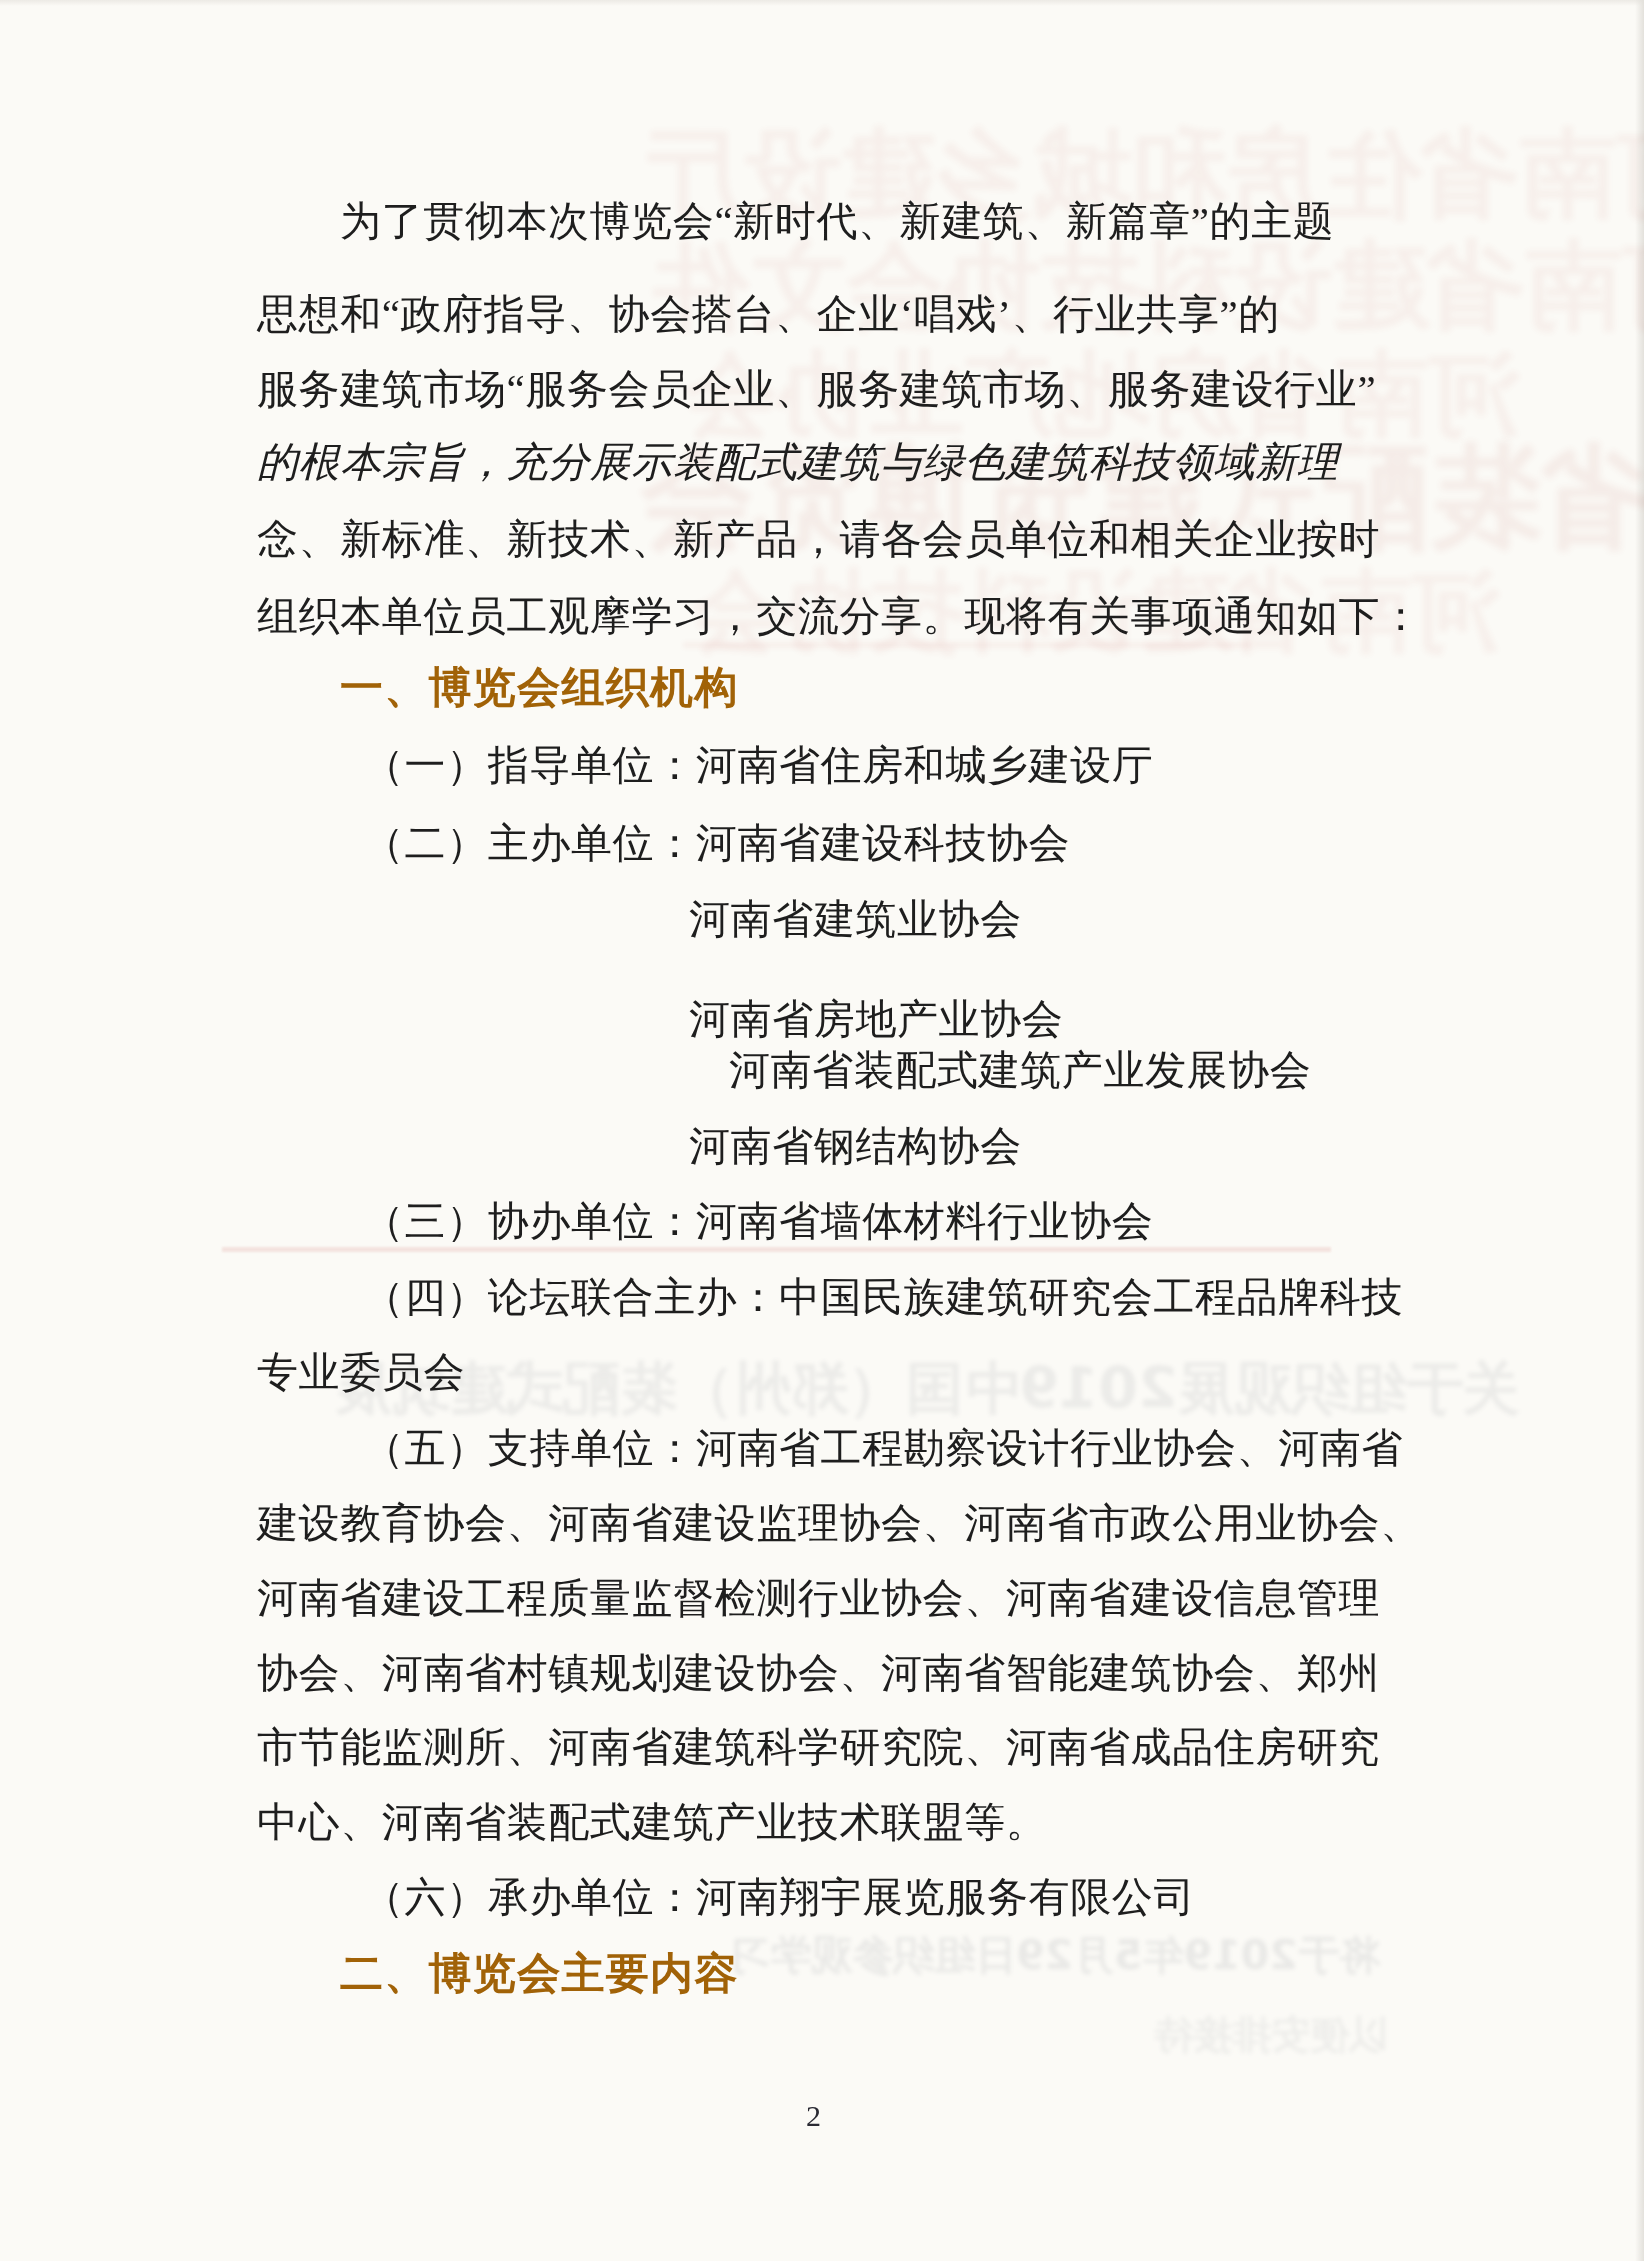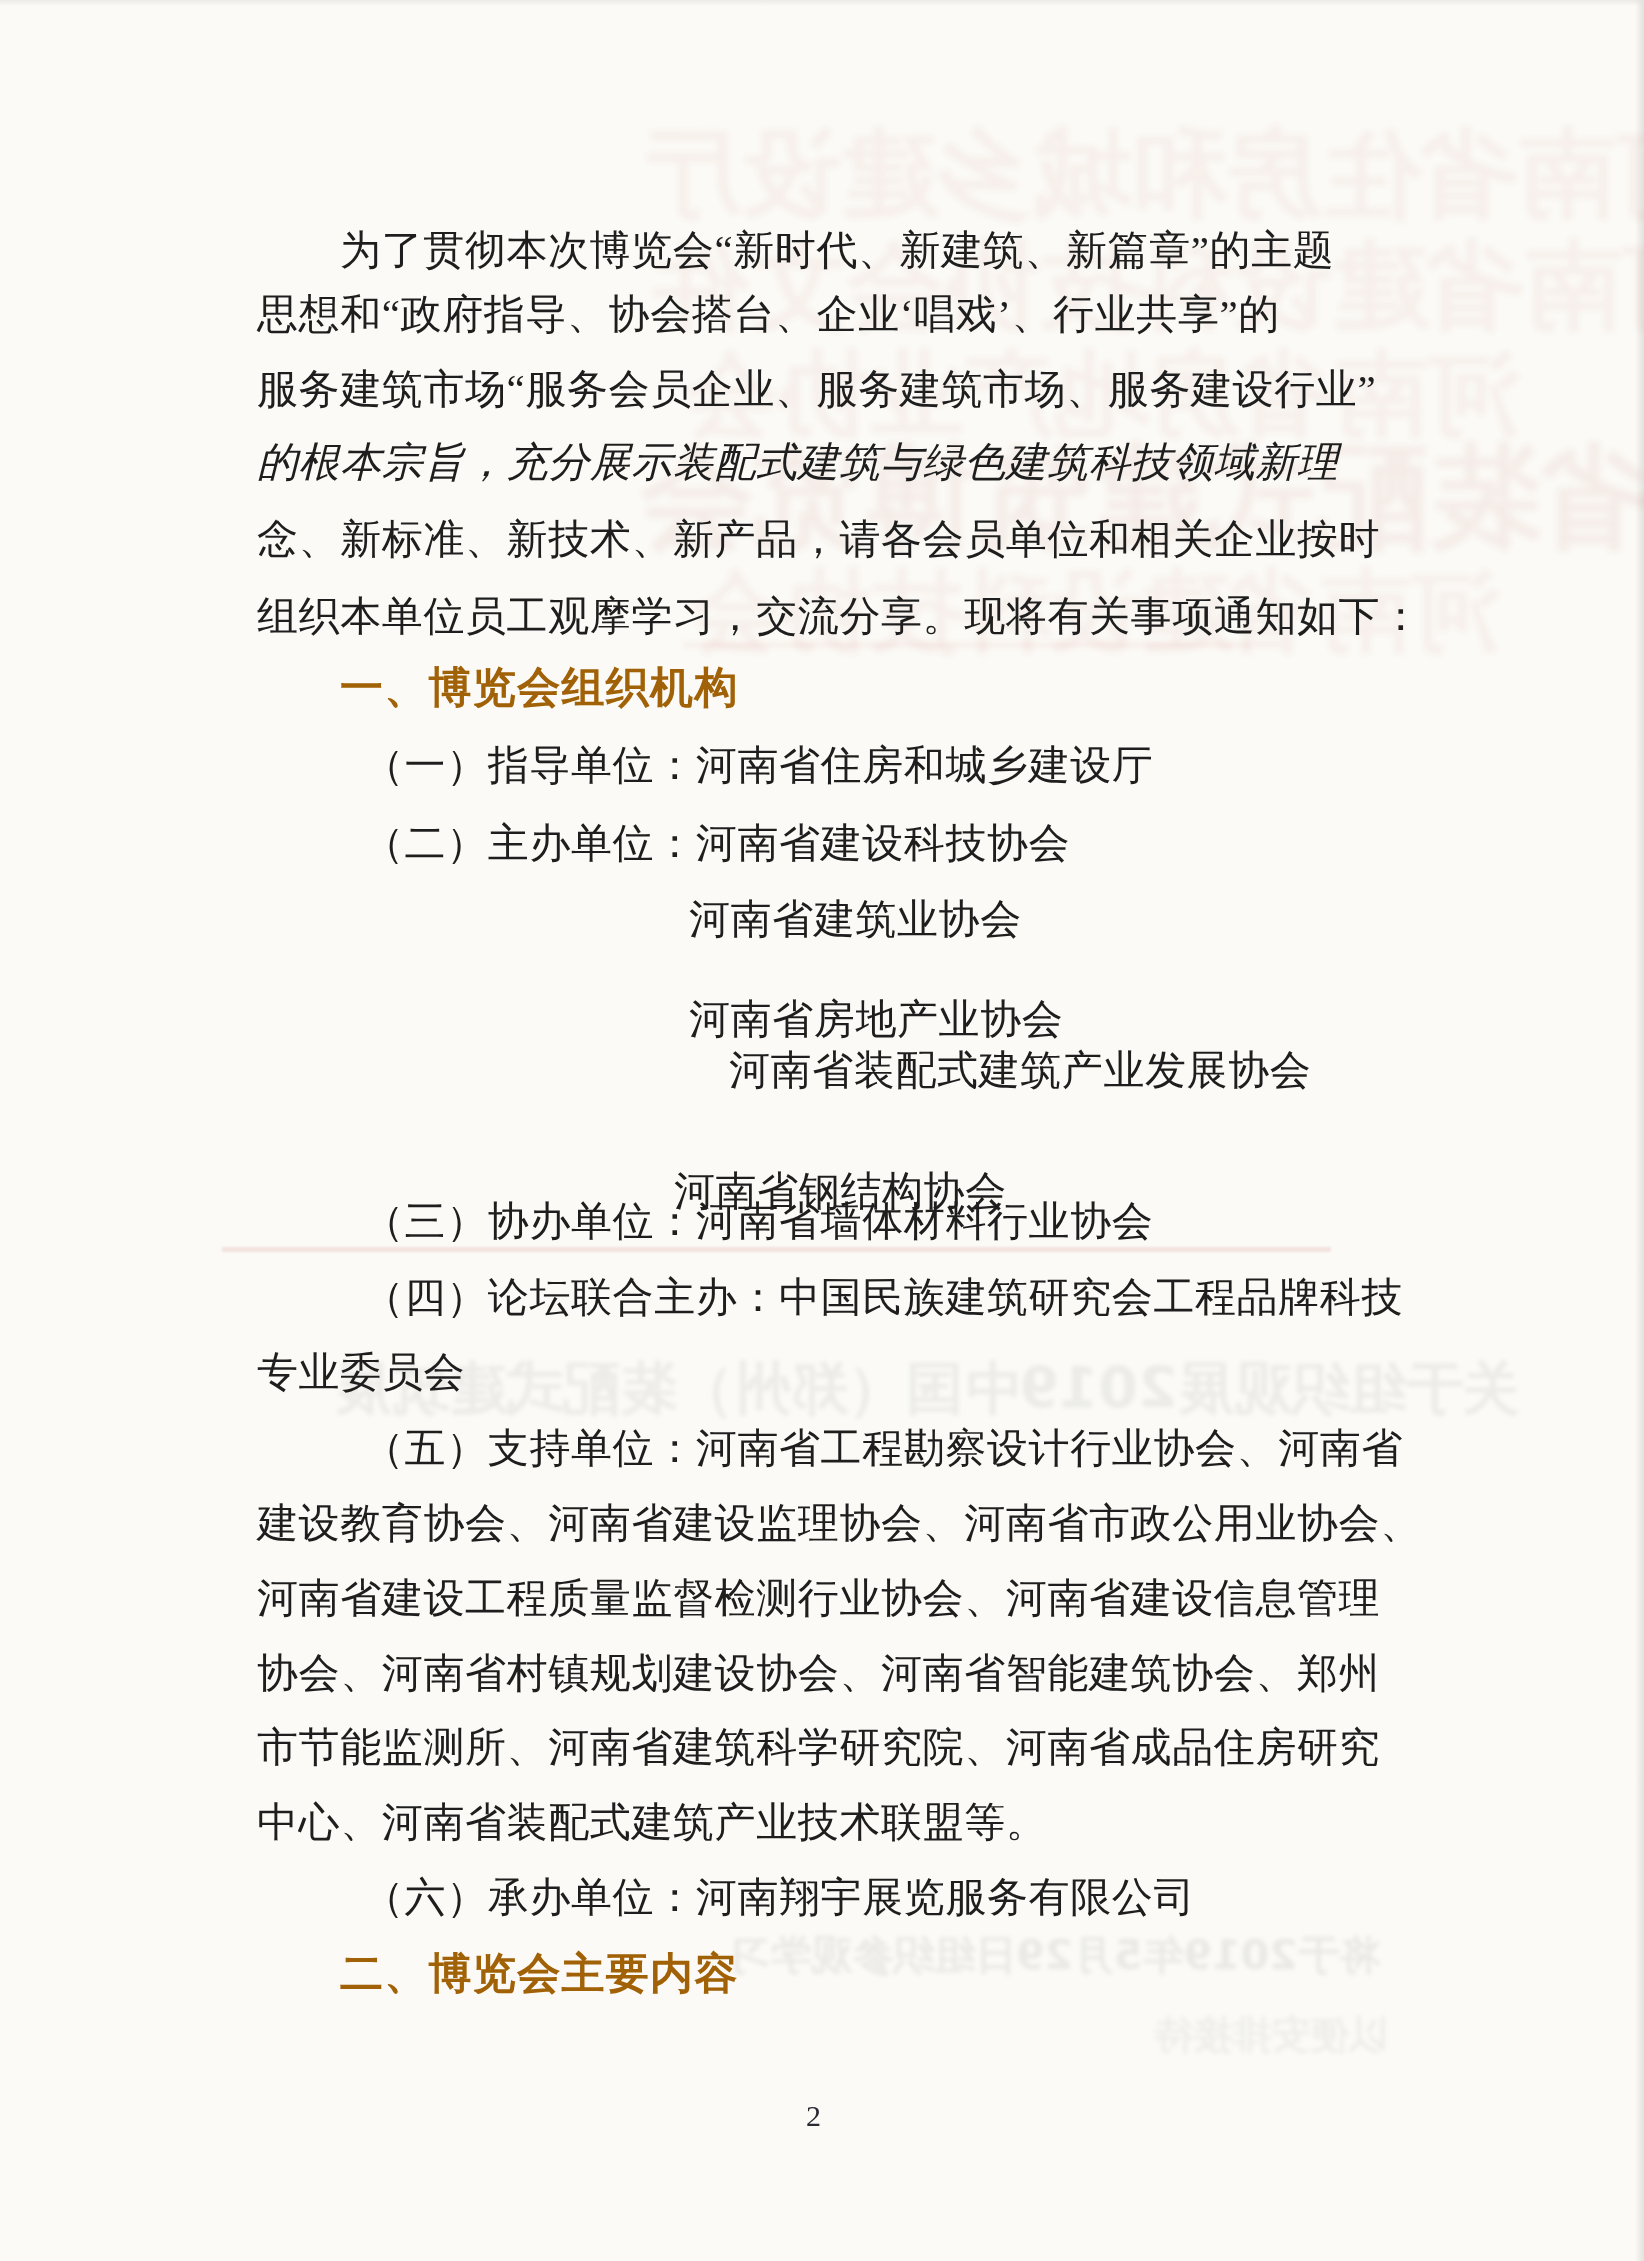--- a/index.html
+++ b/index.html
@@ -69,36 +69,36 @@
   <div class="ghost ghost-red-big" style="left:638px;top:422px;font-size:113px;">河南省装配式建筑博览会</div>
   <div class="ghost ghost-red" style="left:690px;top:551px;font-size:90px;">河南省建设科技协会</div>
   <div class="ghost-bar" style="left:683px;top:642px;width:567px;"></div>
 
   <div class="ghost ghost-gray" style="left:335px;top:1351px;font-size:57px;">关于组织观展2019中国（郑州）装配式建筑展</div>
   <div class="ghost ghost-gray" style="left:729px;top:1928px;font-size:41px;opacity:0.12;">将于2019年5月29日组织参观学习</div>
   <div class="ghost ghost-gray" style="left:1154px;top:2008px;font-size:39px;opacity:0.09;">以便安排接待</div>
 
   <div class="pink-streak" style="left:222px;top:1247px;width:1109px;"></div>
 
-  <div class="ln" style="left:340px;top:226px;">为了贯彻本次博览会“新时代、新建筑、新篇章”的主题</div>
+  <div class="ln" style="left:340px;top:197px;">为了贯彻本次博览会“新时代、新建筑、新篇章”的主题</div>
   <div class="ln" style="left:257px;top:290px;">思想和“政府指导、协会搭台、企业‘唱戏’、行业共享”的</div>
   <div class="ln" style="left:257px;top:365px;">服务建筑市场“服务会员企业、服务建筑市场、服务建设行业”</div>
   <div class="ln" style="left:257px;top:438px;font-style:italic;">的根本宗旨，充分展示装配式建筑与绿色建筑科技领域新理</div>
   <div class="ln" style="left:257px;top:515px;">念、新标准、新技术、新产品，请各会员单位和相关企业按时</div>
   <div class="ln" style="left:257px;top:592px;">组织本单位员工观摩学习，交流分享。现将有关事项通知如下：</div>
 
   <div class="ln hd" style="left:340px;top:663px;">一、博览会组织机构</div>
 
   <div class="ln" style="left:363px;top:741px;">（一）指导单位：河南省住房和城乡建设厅</div>
   <div class="ln" style="left:363px;top:819px;">（二）主办单位：河南省建设科技协会</div>
 
   <div class="ln" style="left:689px;top:895px;">河南省建筑业协会</div>
   <div class="ln" style="left:689px;top:971px;margin-top:24px;">河南省房地产业协会</div>
   <div class="ln" style="left:689px;top:1046px;margin-left:40px;">河南省装配式建筑产业发展协会</div>
-  <div class="ln" style="left:674px;top:1122px;margin-top:45px;">河南省钢结构协会</div>
+  <div class="ln" style="left:689px;top:1122px;">河南省钢结构协会</div>
 
   <div class="ln" style="left:363px;top:1197px;">（三）协办单位：河南省墙体材料行业协会</div>
 
   <div class="ln" style="left:363px;top:1273px;">（四）论坛联合主办：中国民族建筑研究会工程品牌科技</div>
   <div class="ln" style="left:257px;top:1348px;">专业委员会</div>
 
   <div class="ln" style="left:363px;top:1424px;">（五）支持单位：河南省工程勘察设计行业协会、河南省</div>
   <div class="ln" style="left:257px;top:1499px;">建设教育协会、河南省建设监理协会、河南省市政公用业协会、</div>
   <div class="ln" style="left:257px;top:1574px;">河南省建设工程质量监督检测行业协会、河南省建设信息管理</div>
   <div class="ln" style="left:257px;top:1649px;">协会、河南省村镇规划建设协会、河南省智能建筑协会、郑州</div>

